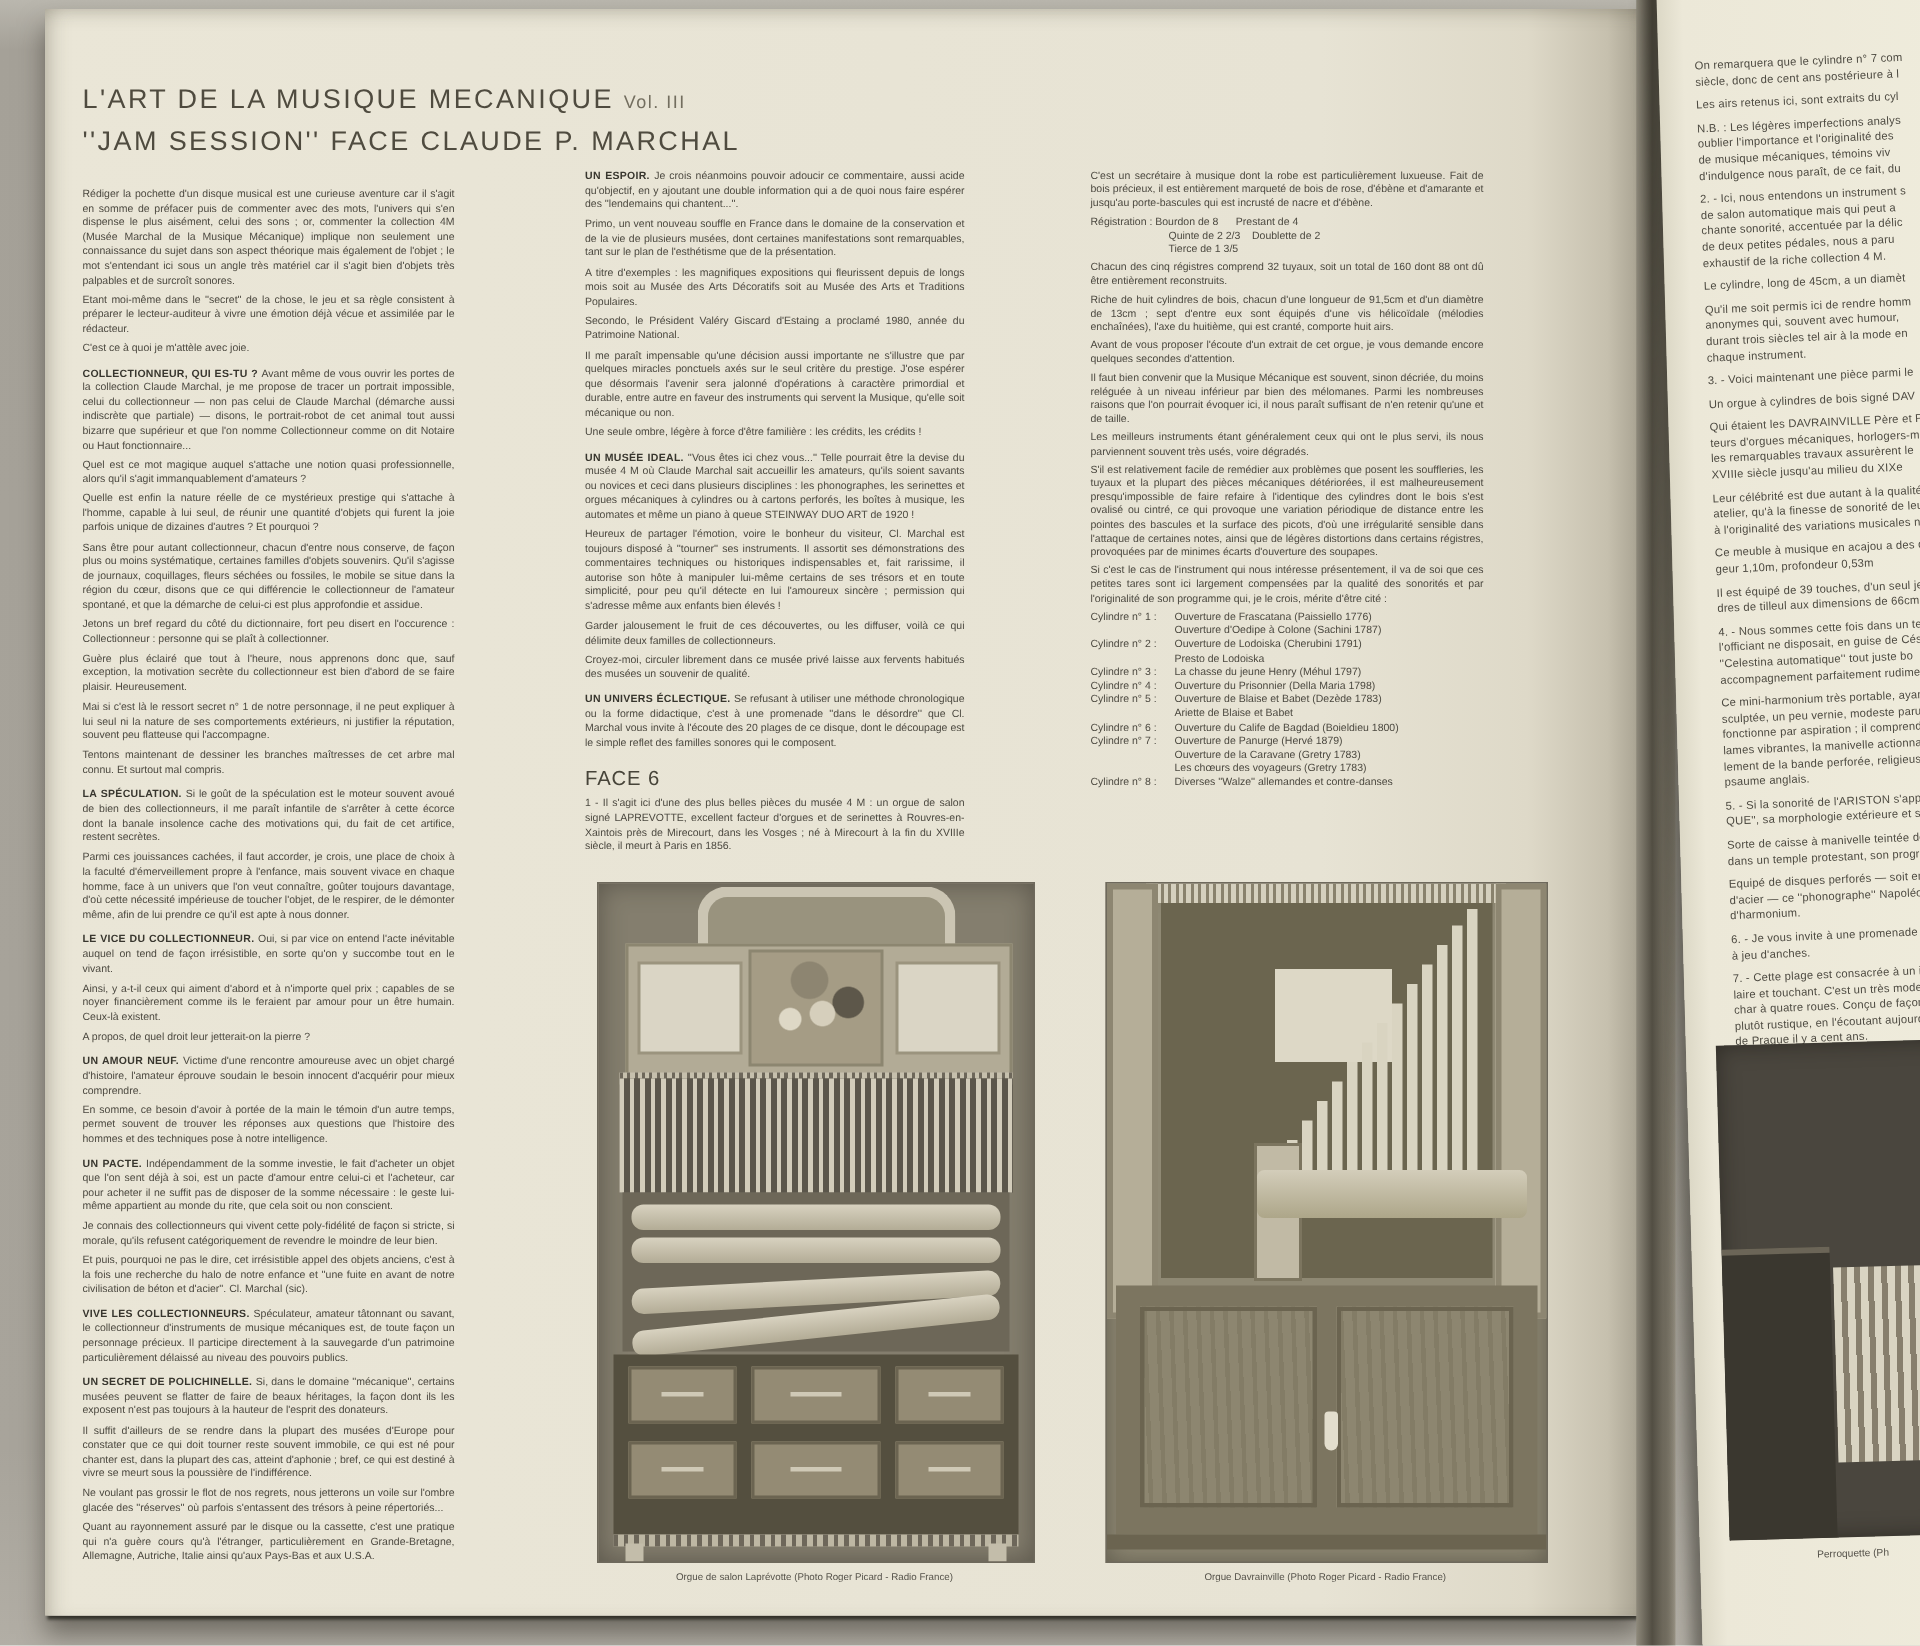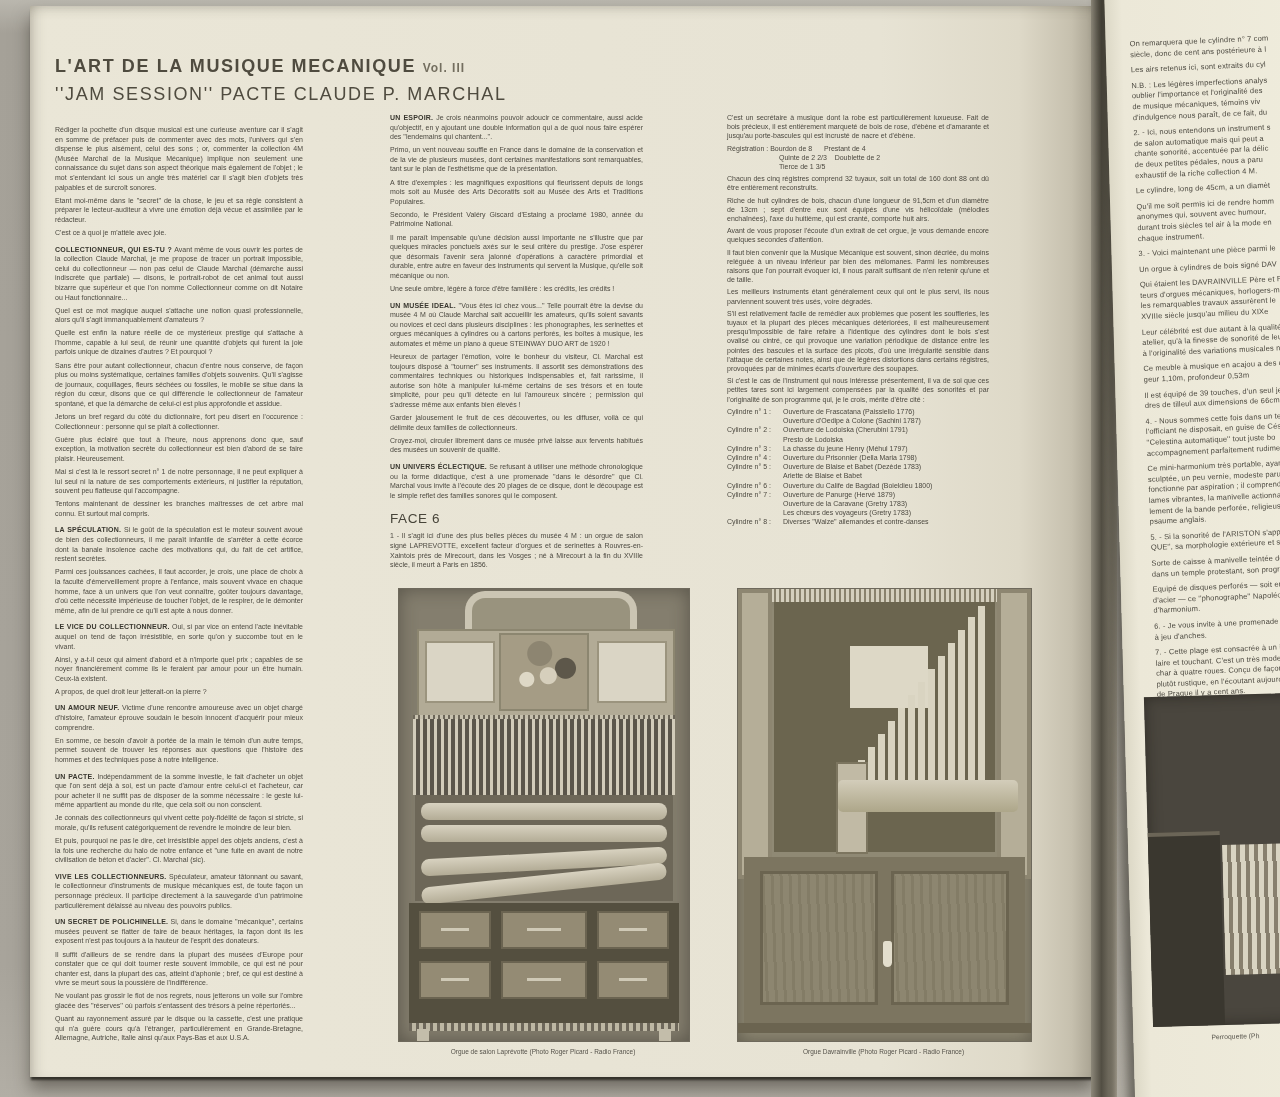--- a/index.html
+++ b/index.html
@@ -11,21 +11,21 @@
   
   .left-page{
     position:absolute;left:30px;top:6px;width:1063px;height:1071px;
     background:linear-gradient(to right,#eae6d7 0%,#e7e3d4 80%,#ded9c8 93%,#c6c0ae 98%,#a8a291 100%);
     box-shadow:inset 10px 0 14px -8px rgba(80,75,60,.35),
                inset 0 10px 12px -8px rgba(80,75,60,.25),
                0 4px 2px -1px rgba(30,28,22,.75),
                0 12px 16px rgba(45,42,34,.5);
   }
   .title{position:absolute;left:25px;top:50px;color:#4f4b3f;}
-  .title .l1{font-size:18px;letter-spacing:1.6px;white-space:nowrap;font-weight:bold;}
+  .title .l1{font-size:18px;letter-spacing:1.6px;white-space:nowrap;}
   .title .vol{font-size:12px;color:#736e5f;letter-spacing:1px;}
   .title .l2{font-size:18px;letter-spacing:1.6px;margin-top:7px;white-space:nowrap;}
 
   .col{position:absolute;}
   .col1{left:25px;top:119px;width:248px;}
   .col2{left:360px;top:107px;width:253px;}
   .col3{left:697px;top:107px;width:262px;}
   .para{margin:0 0 3.5px;text-align:justify;font-size:7px;line-height:9.6px;color:#4c4940;}
   .col3 .para{line-height:9.2px;margin-bottom:3px;}
   .para.section{margin-top:7px;}
@@ -126,21 +126,21 @@
     background:repeating-linear-gradient(90deg,#d9d4c2 0 5px,#877f6d 5px 9px);}
   .rp-caption{position:absolute;left:78px;top:1050px;font-size:6.8px;color:#55524a;white-space:nowrap;}
 </style>
 </head>
 <body>
 
 <div class="left-page">
 
   <div class="title">
     <div class="l1"><span>L'ART DE LA MUSIQUE MECANIQUE</span> <span class="vol">Vol. III</span></div>
-    <div class="l2">''JAM SESSION'' PACTE CLAUDE P. MARCHAL</div>
+    <div class="l2">''JAM SESSION'' FACE CLAUDE P. MARCHAL</div>
   </div>
 
   <div class="col col1">
       <p class="para"><span>Rédiger la pochette d'un disque musical est une curieuse aventure car il s'agit en somme de préfacer puis de commenter avec des mots, l'univers qui s'en dispense le plus aisément, celui des sons ; or, commenter la collection 4M (Musée Marchal de la Musique Mécanique) implique non seulement une connaissance du sujet dans son aspect théorique mais également de l'objet ; le mot s'entendant ici sous un angle très matériel car il s'agit bien d'objets très palpables et de surcroît sonores.</span></p>
       <p class="para"><span>Etant moi-même dans le ''secret'' de la chose, le jeu et sa règle consistent à préparer le lecteur-auditeur à vivre une émotion déjà vécue et assimilée par le rédacteur.</span></p>
       <p class="para"><span>C'est ce à quoi je m'attèle avec joie.</span></p>
       <p class="para section"><b class="lead">COLLECTIONNEUR, QUI ES-TU ? </b><span>Avant même de vous ouvrir les portes de la collection Claude Marchal, je me propose de tracer un portrait impossible, celui du collectionneur — non pas celui de Claude Marchal (démarche aussi indiscrète que partiale) — disons, le portrait-robot de cet animal tout aussi bizarre que supérieur et que l'on nomme Collectionneur comme on dit Notaire ou Haut fonctionnaire...</span></p>
       <p class="para"><span>Quel est ce mot magique auquel s'attache une notion quasi professionnelle, alors qu'il s'agit immanquablement d'amateurs ?</span></p>
       <p class="para"><span>Quelle est enfin la nature réelle de ce mystérieux prestige qui s'attache à l'homme, capable à lui seul, de réunir une quantité d'objets qui furent la joie parfois unique de dizaines d'autres ? Et pourquoi ?</span></p>
       <p class="para"><span>Sans être pour autant collectionneur, chacun d'entre nous conserve, de façon plus ou moins systématique, certaines familles d'objets souvenirs. Qu'il s'agisse de journaux, coquillages, fleurs séchées ou fossiles, le mobile se situe dans la région du cœur, disons que ce qui différencie le collectionneur de l'amateur spontané, et que la démarche de celui-ci est plus approfondie et assidue.</span></p>

